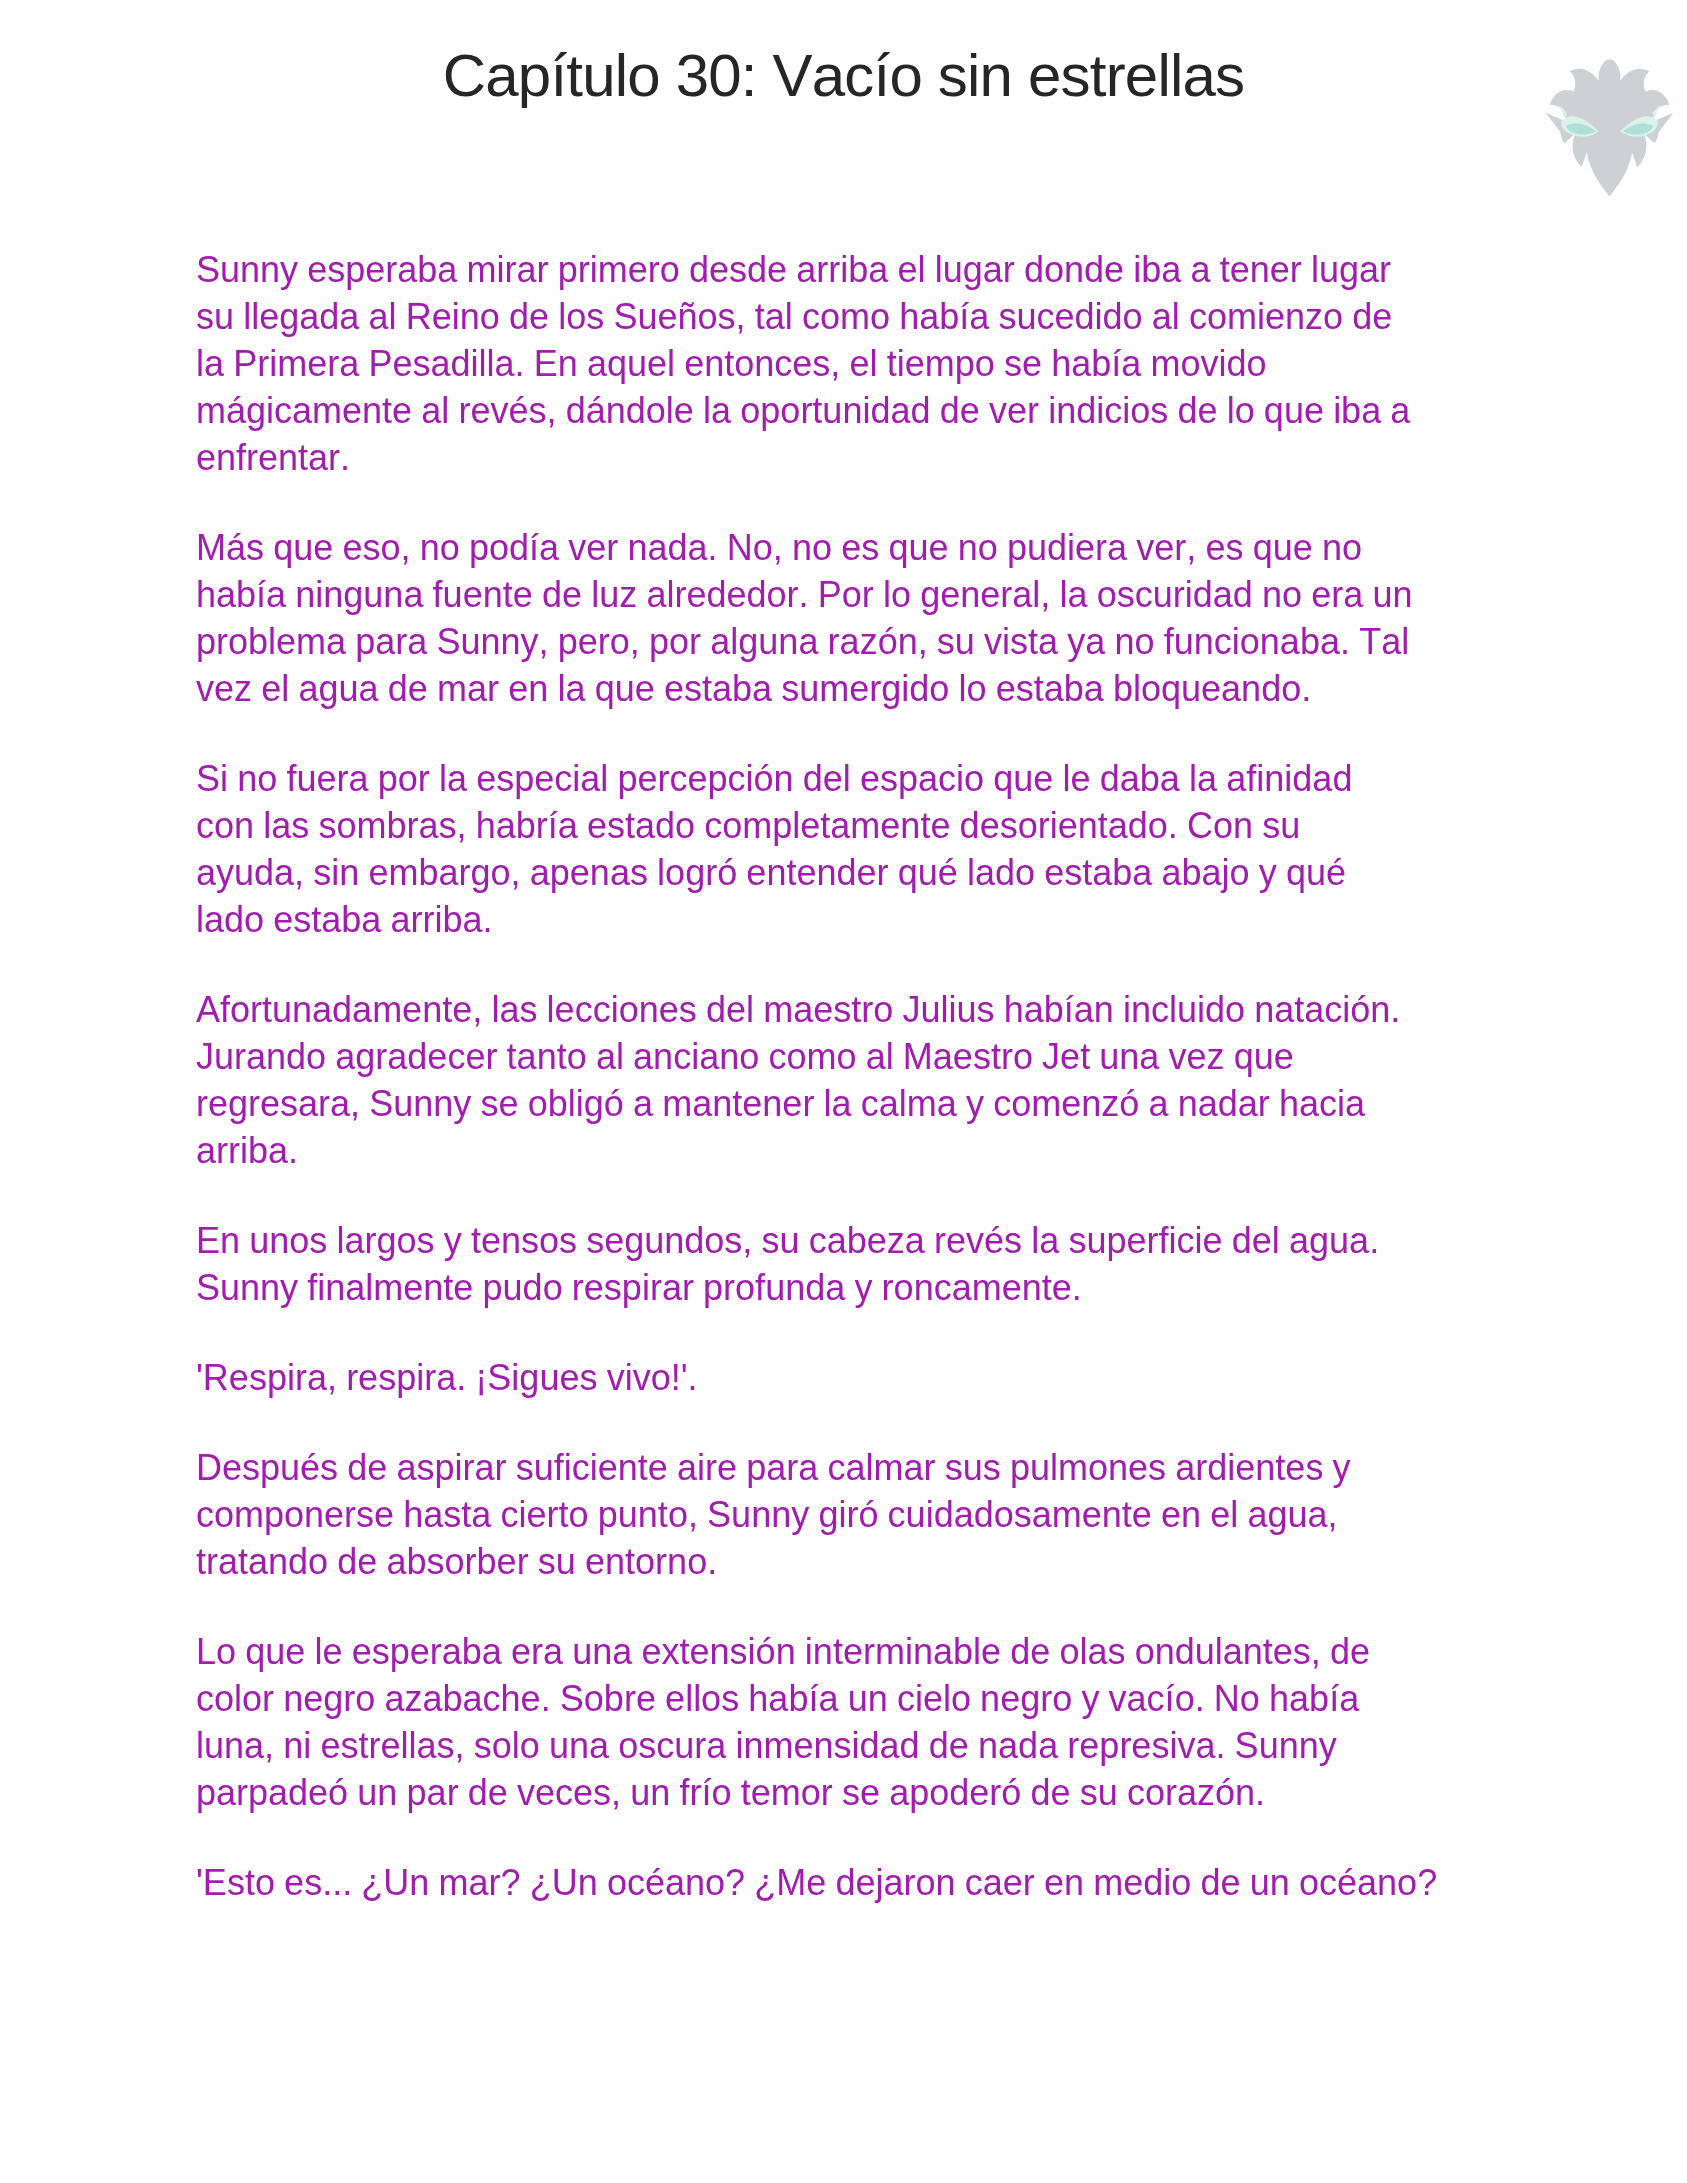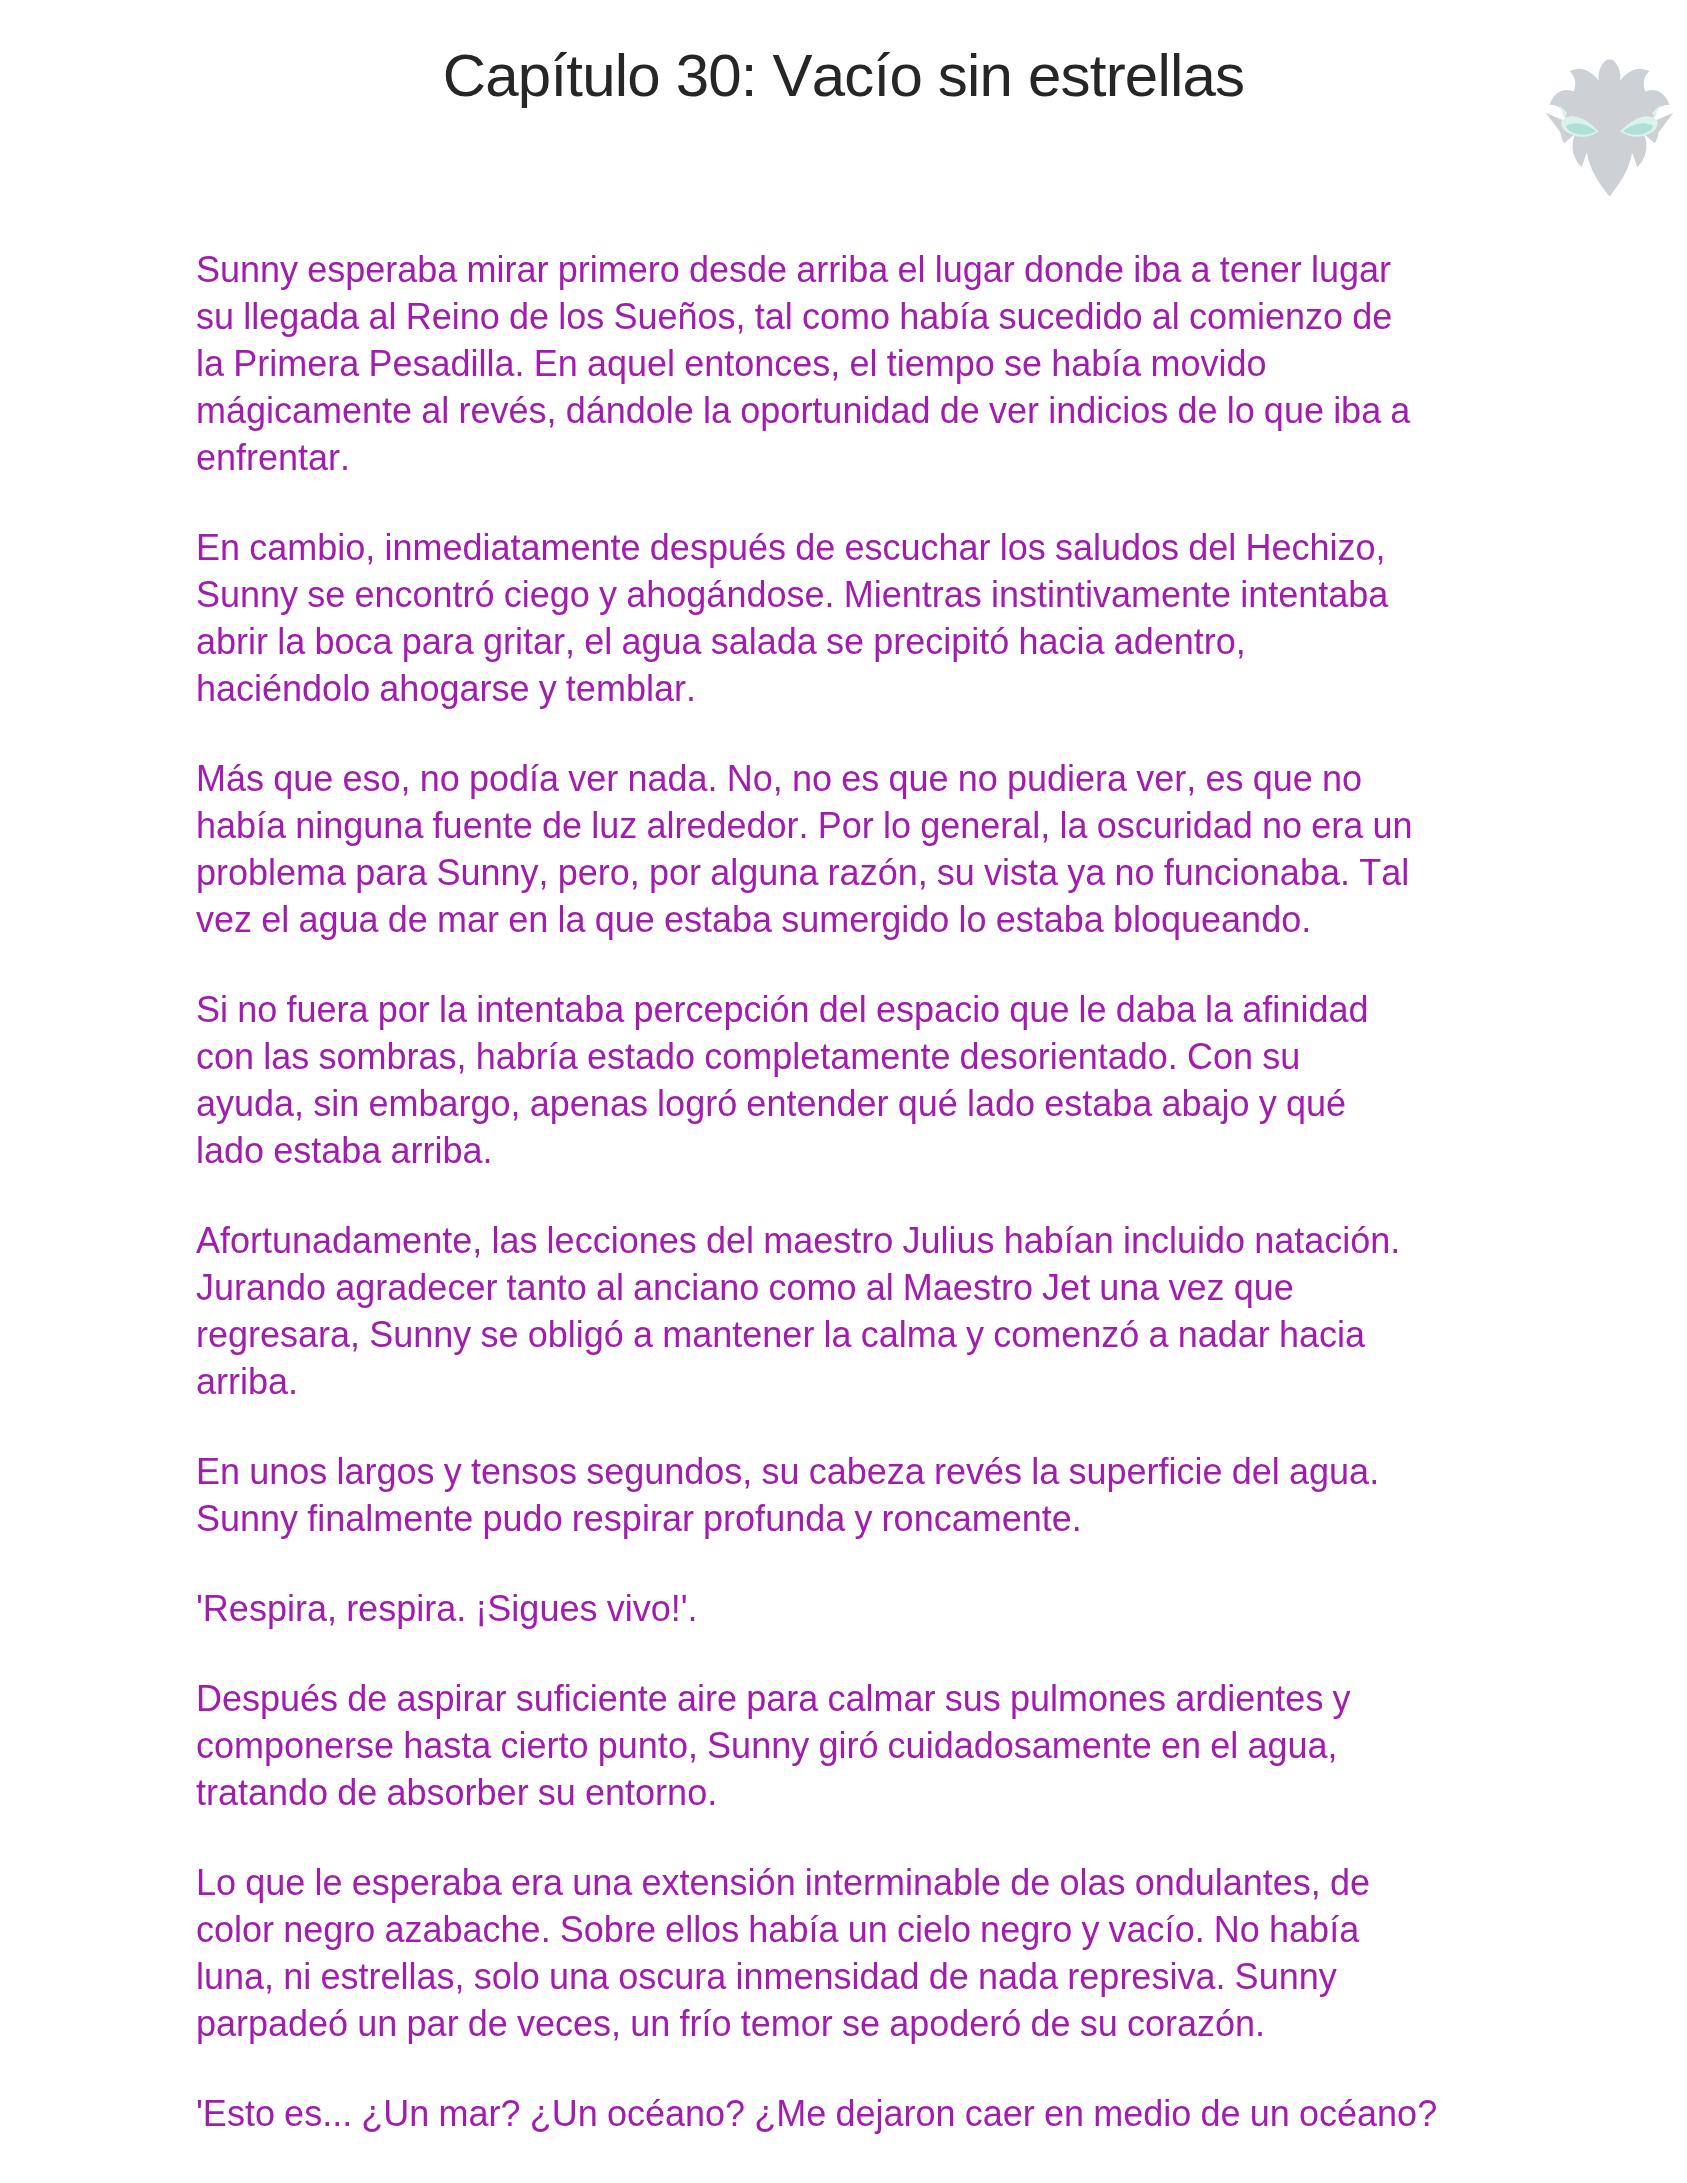--- a/index.html
+++ b/index.html
@@ -93,23 +93,22 @@
 
         <path fill="#d9f1ea" d="M86 52 C80 46 70 48 58 60 C66 66 76 65 83 60 C86 57 87 54 86 52 Z"></path>
         <path fill="#a9ded2" d="M83 56 C76 52 68 54 60 60 C67 64 76 63 81 59 Z"></path>
         <path fill="#d9f1ea" d="M82 46 L88 40 L84 50 Z"></path>
       </svg>
     </span>
   </header>
 
   <article class="chapter-body">
     <p>Sunny esperaba mirar primero desde arriba el lugar donde iba a tener lugar su llegada al Reino de los Sueños, tal como había sucedido al comienzo de la Primera Pesadilla. En aquel entonces, el tiempo se había movido mágicamente al revés, dándole la oportunidad de ver indicios de lo que iba a enfrentar.</p>
-    <p>En cambio, inmediatamente después de escuchar los saludos del Hechizo, Sunny se encontró ciego y ahogándose. Mientras instintivamente intentaba abrir la boca para gritar, el agua salada se precipitó hacia adentro, haciéndolo ahogarse y temblar.</p>
     <p>Más que eso, no podía ver nada. No, no es que no pudiera ver, es que no había ninguna fuente de luz alrededor. Por lo general, la oscuridad no era un problema para Sunny, pero, por alguna razón, su vista ya no funcionaba. Tal vez el agua de mar en la que estaba sumergido lo estaba bloqueando.</p>
-    <p>Si no fuera por la intentaba percepción del espacio que le daba la afinidad con las sombras, habría estado completamente desorientado. Con su ayuda, sin embargo, apenas logró entender qué lado estaba abajo y qué lado estaba arriba.</p>
+    <p>Si no fuera por la especial percepción del espacio que le daba la afinidad con las sombras, habría estado completamente desorientado. Con su ayuda, sin embargo, apenas logró entender qué lado estaba abajo y qué lado estaba arriba.</p>
     <p>Afortunadamente, las lecciones del maestro Julius habían incluido natación. Jurando agradecer tanto al anciano como al Maestro Jet una vez que regresara, Sunny se obligó a mantener la calma y comenzó a nadar hacia arriba.</p>
     <p>En unos largos y tensos segundos, su cabeza revés la superficie del agua. Sunny finalmente pudo respirar profunda y roncamente.</p>
     <p>'Respira, respira. ¡Sigues vivo!'.</p>
     <p>Después de aspirar suficiente aire para calmar sus pulmones ardientes y componerse hasta cierto punto, Sunny giró cuidadosamente en el agua, tratando de absorber su entorno.</p>
     <p>Lo que le esperaba era una extensión interminable de olas ondulantes, de color negro azabache. Sobre ellos había un cielo negro y vacío. No había luna, ni estrellas, solo una oscura inmensidad de nada represiva. Sunny parpadeó un par de veces, un frío temor se apoderó de su corazón.</p>
     <p class="single-line">'Esto es... ¿Un mar? ¿Un océano? ¿Me dejaron caer en medio de un océano?</p>
   </article>
 
 </div>
 

